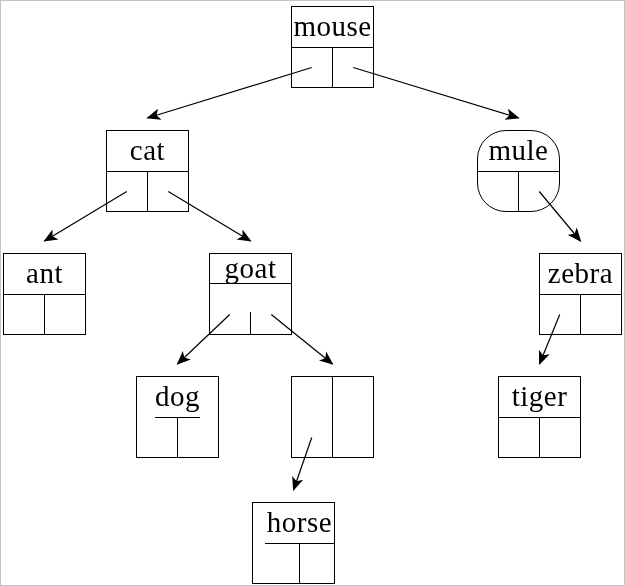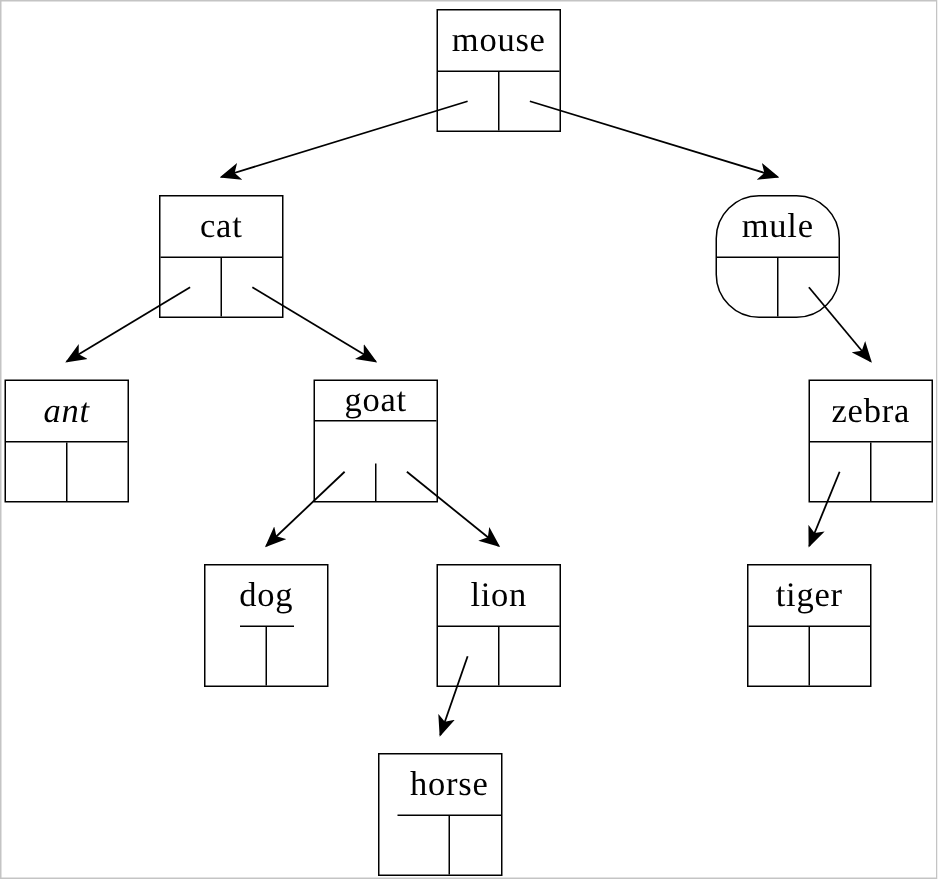--- a/index.html
+++ b/index.html
@@ -41,21 +41,21 @@
     background: #ffffff;
     display: flex;
     flex-direction: column;
   }
   .node-label {
     flex: 1 1 50%;
     border-bottom: 1.5px solid #000000;
     display: flex;
     align-items: center;
     justify-content: center;
-    font-size: 23px;
+    font-size: 29px;
     line-height: 1;
     color: #000000;
     letter-spacing: 0.5px;
   }
   .node-cells {
     flex: 1 1 50%;
     display: flex;
   }
   .cell {
     flex: 1 1 50%;
@@ -83,21 +83,21 @@
           <span class="cell cell-right"></span>
         </div>
       </div>
       <div class="node" style="left: 476px; top: 129px; border-radius: 29px;">
         <div class="node-label">mule</div>
         <div class="node-cells">
           <span class="cell cell-left"></span>
           <span class="cell cell-right"></span>
         </div>
       </div>
-      <div class="node" style="left: 2px; top: 252px; font-style: italic;">
+      <div class="node" style="left: 2px; top: 252px;">
         <div class="node-label">ant</div>
         <div class="node-cells">
           <span class="cell cell-left"></span>
           <span class="cell cell-right"></span>
         </div>
       </div>
       <div class="node" style="left: 208px; top: 252px; gap: 28px;">
         <div class="node-label">goat</div>
         <div class="node-cells">
           <span class="cell cell-left"></span>
@@ -112,21 +112,20 @@
         </div>
       </div>
       <div class="node" style="left: 135px; top: 375px; align-items: center;">
         <div class="node-label">dog</div>
         <div class="node-cells">
           <span class="cell cell-left"></span>
           <span class="cell cell-right"></span>
         </div>
       </div>
       <div class="node" style="left: 290px; top: 375px;">
-        <div class="node-label">lion</div>
         <div class="node-cells">
           <span class="cell cell-left"></span>
           <span class="cell cell-right"></span>
         </div>
       </div>
       <div class="node" style="left: 497px; top: 375px;">
         <div class="node-label">tiger</div>
         <div class="node-cells">
           <span class="cell cell-left"></span>
           <span class="cell cell-right"></span>

